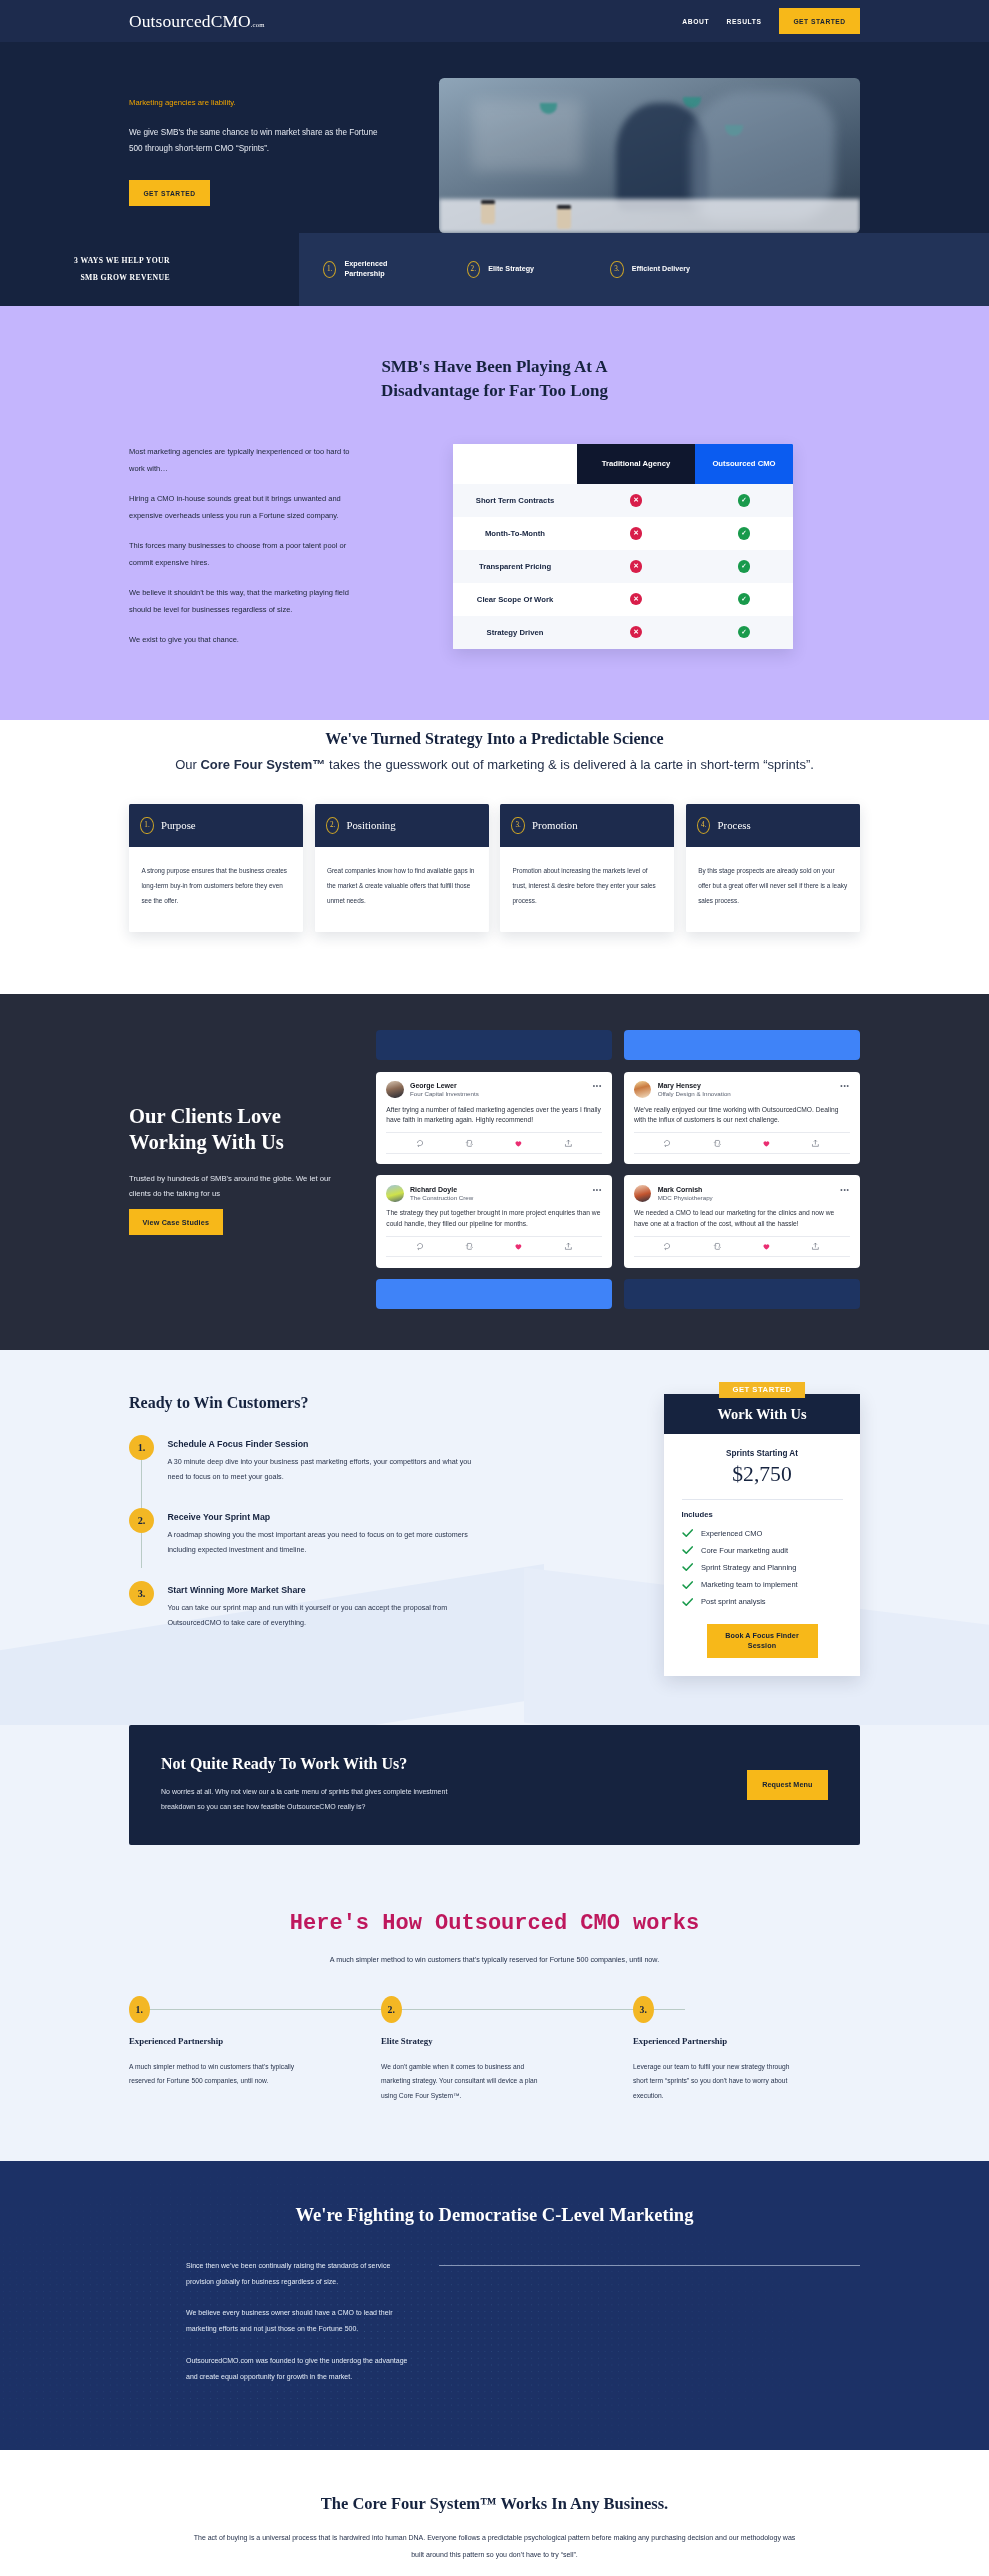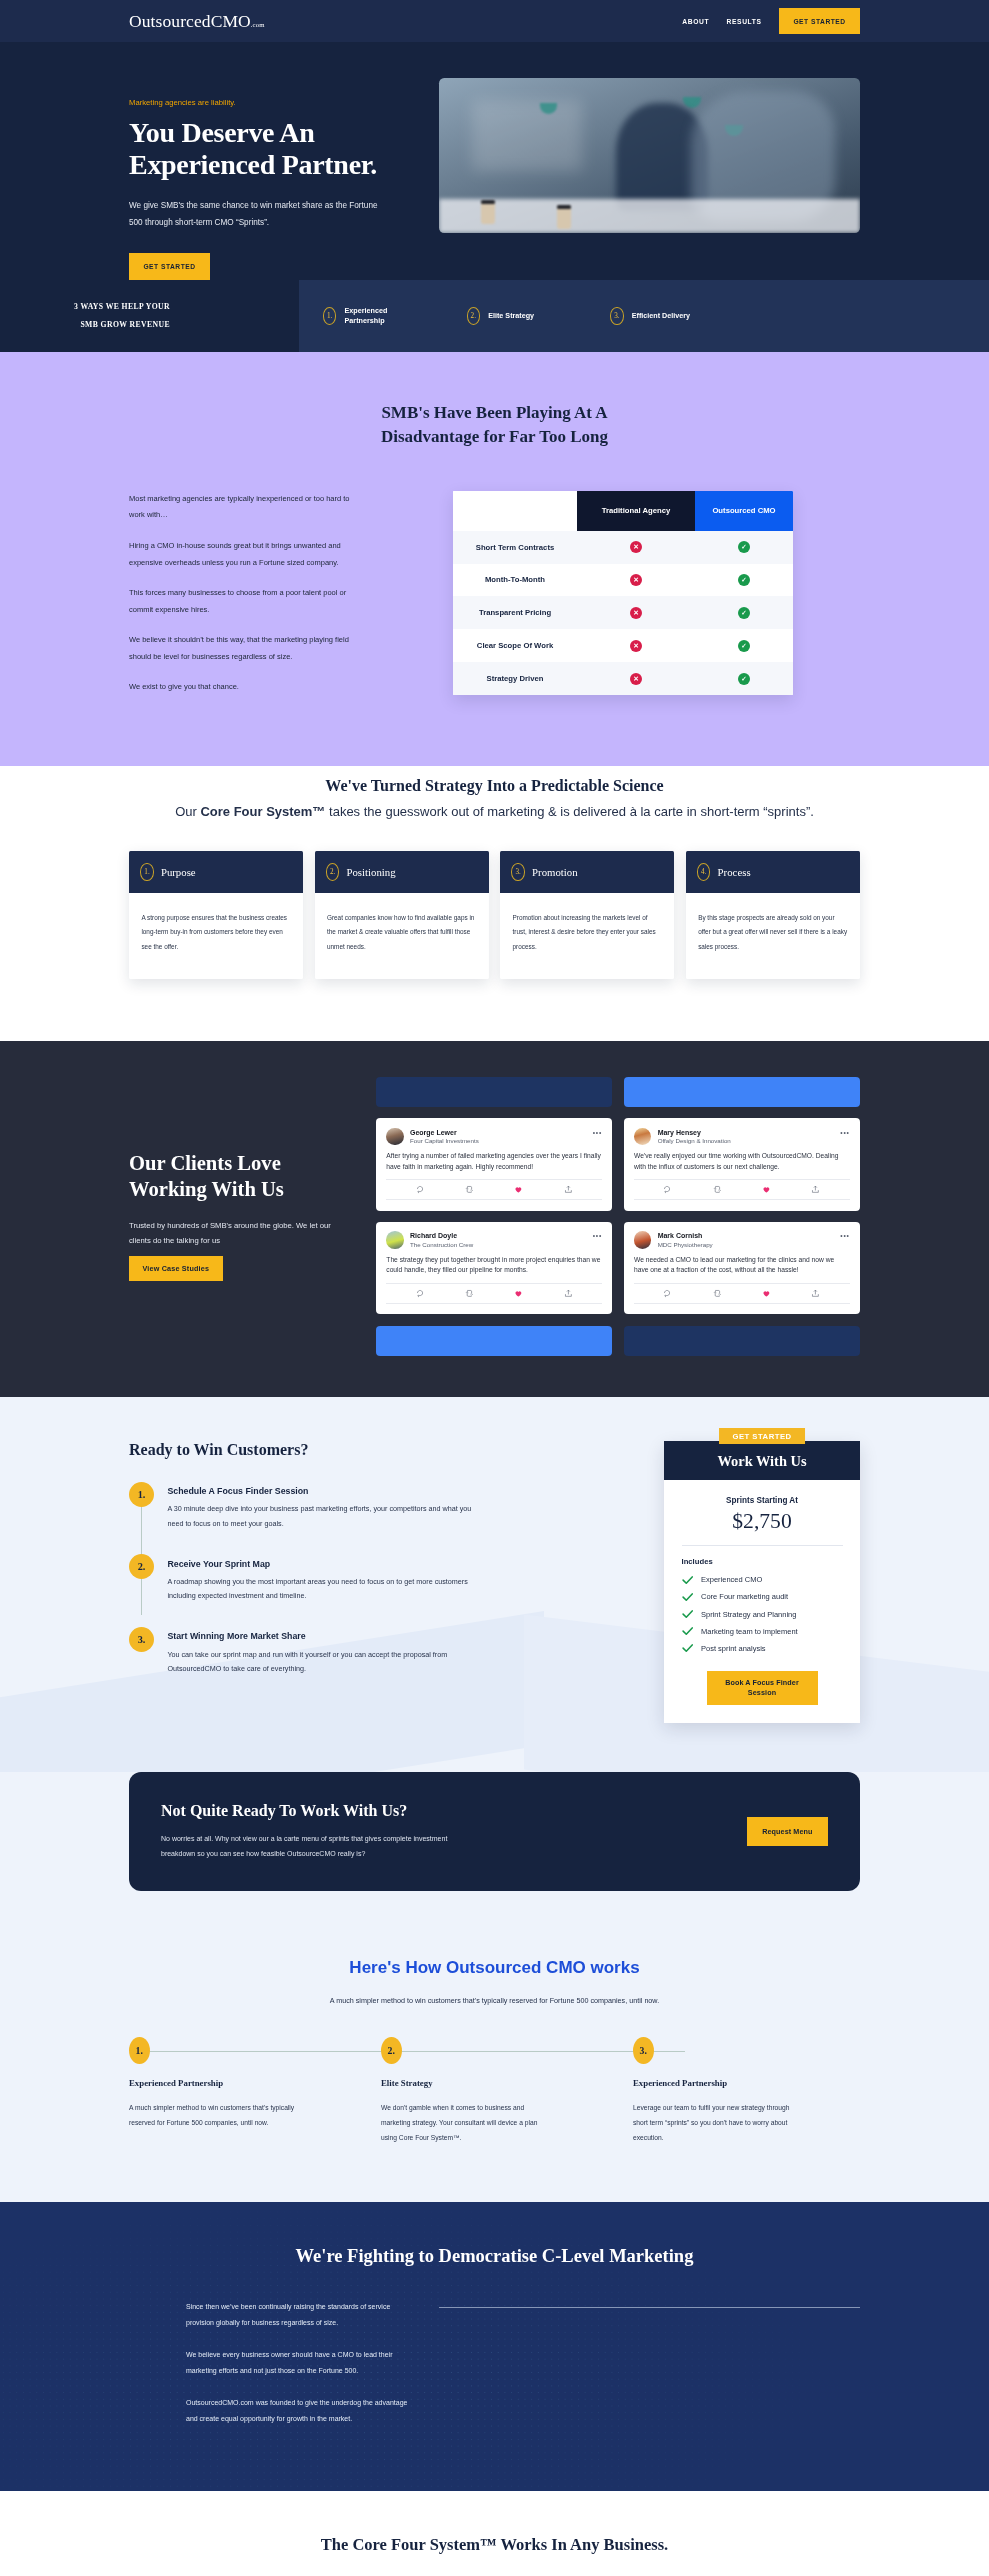--- a/index.html
+++ b/index.html
@@ -133,28 +133,28 @@
   .price-amt{font-family:"Liberation Serif",serif;font-size:21.6px;color:#16233f;margin-top:4.1px;}
   .price-hr{height:0.5px;background:#e2e6ee;margin:11.3px 0 11.3px;}
   .inc{font-size:7.7px;font-weight:700;color:#16233f;text-align:left;margin-bottom:9.3px;}
   .inc-li{display:flex;align-items:center;gap:8.2px;margin-bottom:8.2px;text-align:left;}
   .tick{width:11.3px;height:8.2px;flex:none;}
   .inc-li span{font-size:7.5px;color:#1f2a40;}
   .price .btn-y{width:111px;margin:9.3px auto 0;padding:7.2px 5.2px;font-size:7.2px;line-height:1.4;letter-spacing:0.1px;}
 
   
   .notready-wrap{background:#eef3fb;padding:0 129px 46px;}
-  .notready{background:#16233f;border-radius:12px;padding:30px 32px;display:flex;align-items:center;gap:20.6px;}
+  .notready{background:#16233f;border-radius:2px;padding:30px 32px;display:flex;align-items:center;gap:20.6px;}
   .notready h2{font-family:"Liberation Serif",serif;color:#fff;font-size:16px;font-weight:700;}
   .notready p{color:#dde3ee;font-size:7px;line-height:2.1;margin-top:12.4px;max-width:319px;}
   .notready .btn-y{margin-left:auto;padding:10.3px 15.5px;font-size:7.2px;letter-spacing:0.1px;white-space:nowrap;}
 
   
   .how{background:#eef3fb;padding:20.6px 129px 57px;}
-  .how h2{font-family:Liberation Sans, sans-serif;font-size:17px;text-align:center;color:#1d4ed8;font-weight:700;}
+  .how h2{font-family:Liberation Mono, monospace;font-size:22px;text-align:center;color:#be185d;font-weight:700;}
   .how-sub{text-align:center;font-size:7.2px;color:#24304a;margin-top:18.5px;}
   .how-grid{display:flex;gap:25px;margin-top:32px;position:relative;}
   .how-col{flex:1;}
   .how-badge{width:20.6px;height:27px;border-radius:50%;background:#f3b724;color:#16233f;
              display:flex;align-items:center;justify-content:center;font-family:"Liberation Serif",serif;
              font-size:9.8px;font-weight:700;position:relative;z-index:2;}
   .how-line{position:absolute;top:13.4px;left:10.3px;right:24%;height:1px;background:#b9cbc6;z-index:1;}
   .how-col h3{font-family:"Liberation Serif",serif;font-size:8.8px;font-weight:700;color:#16233f;margin:13.4px 0 13.4px;}
   .how-col p{font-size:6.7px;line-height:2.2;color:#27334c;max-width:170px;}
 
@@ -188,24 +188,20 @@
   <div class="nav-right">
     <a class="nav-link" href="#">ABOUT</a>
     <a class="nav-link" href="#">RESULTS</a>
     <button class="btn-y">GET STARTED</button>
   </div>
 </div>
 
 <div class="hero">
   <div class="hero-left">
     <div class="eyebrow">Marketing agencies are liability.</div>
-    <div class="hero-h1">
-      <div>You Deserve An</div>
-      <div>Experienced Partner.</div>
-    </div>
     <p class="hero-p">We give SMB's the same chance to win market share as the Fortune 500 through short-term CMO “Sprints”.</p>
     <div class="hero-cta">
       <button class="btn-y">GET STARTED</button>
     </div>
   </div>
   <div class="hero-right">
     <div class="hero-img">
       <div class="blur1"></div>
       <div class="lamp" style="left:24%;top:16%"></div>
       <div class="lamp" style="left:58%;top:12%"></div>

